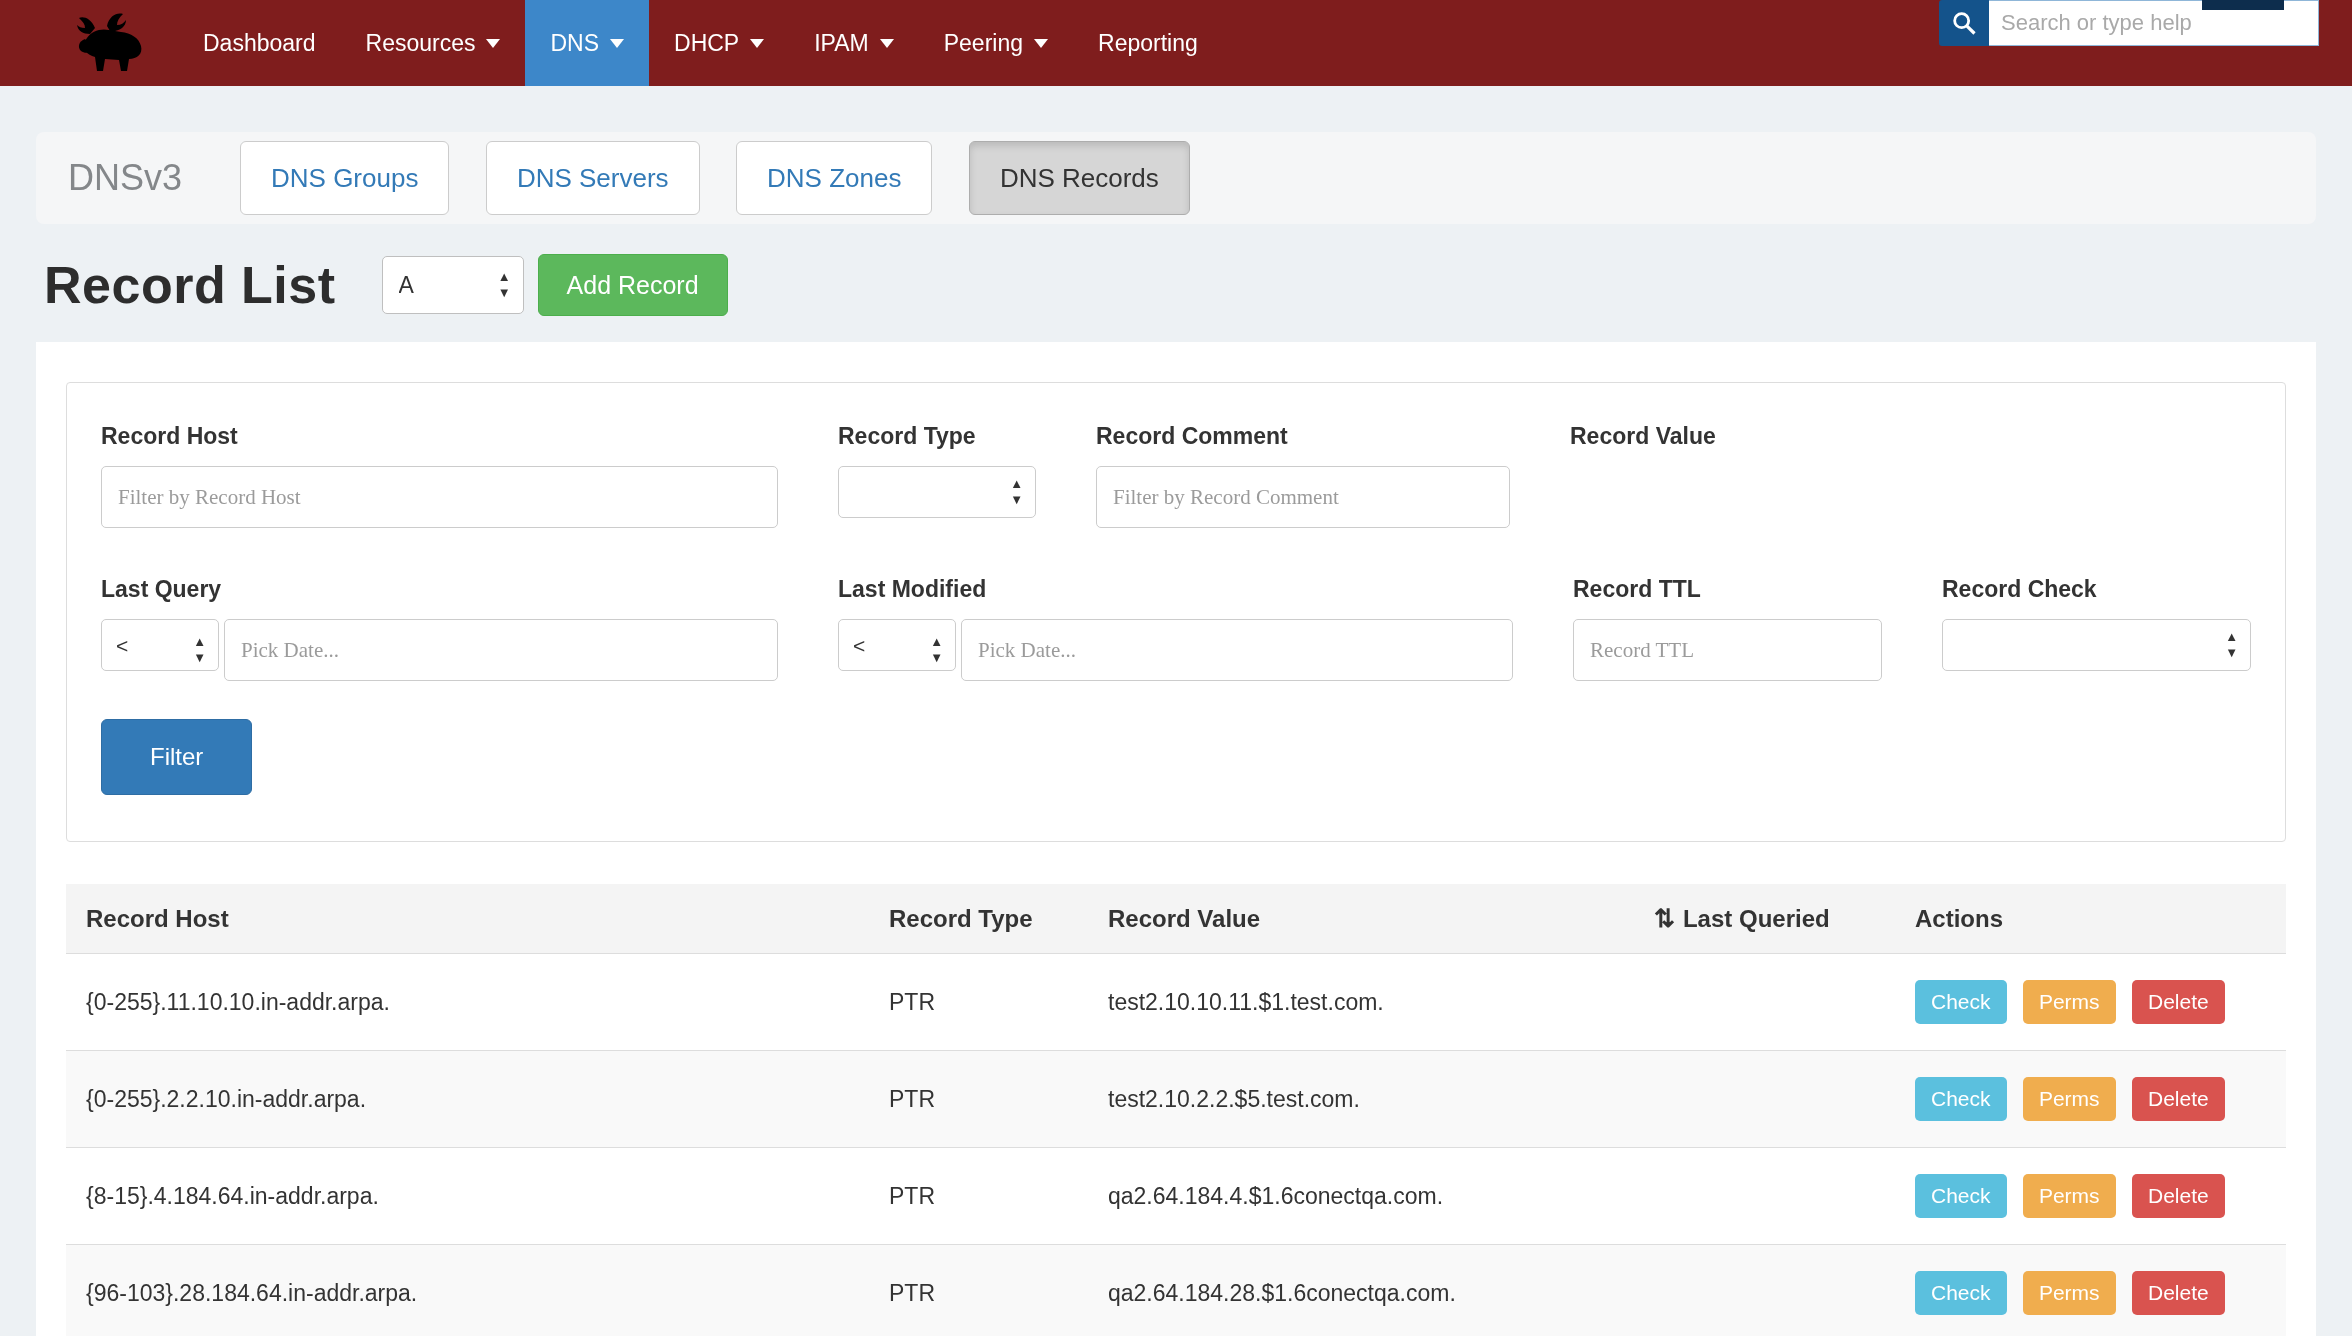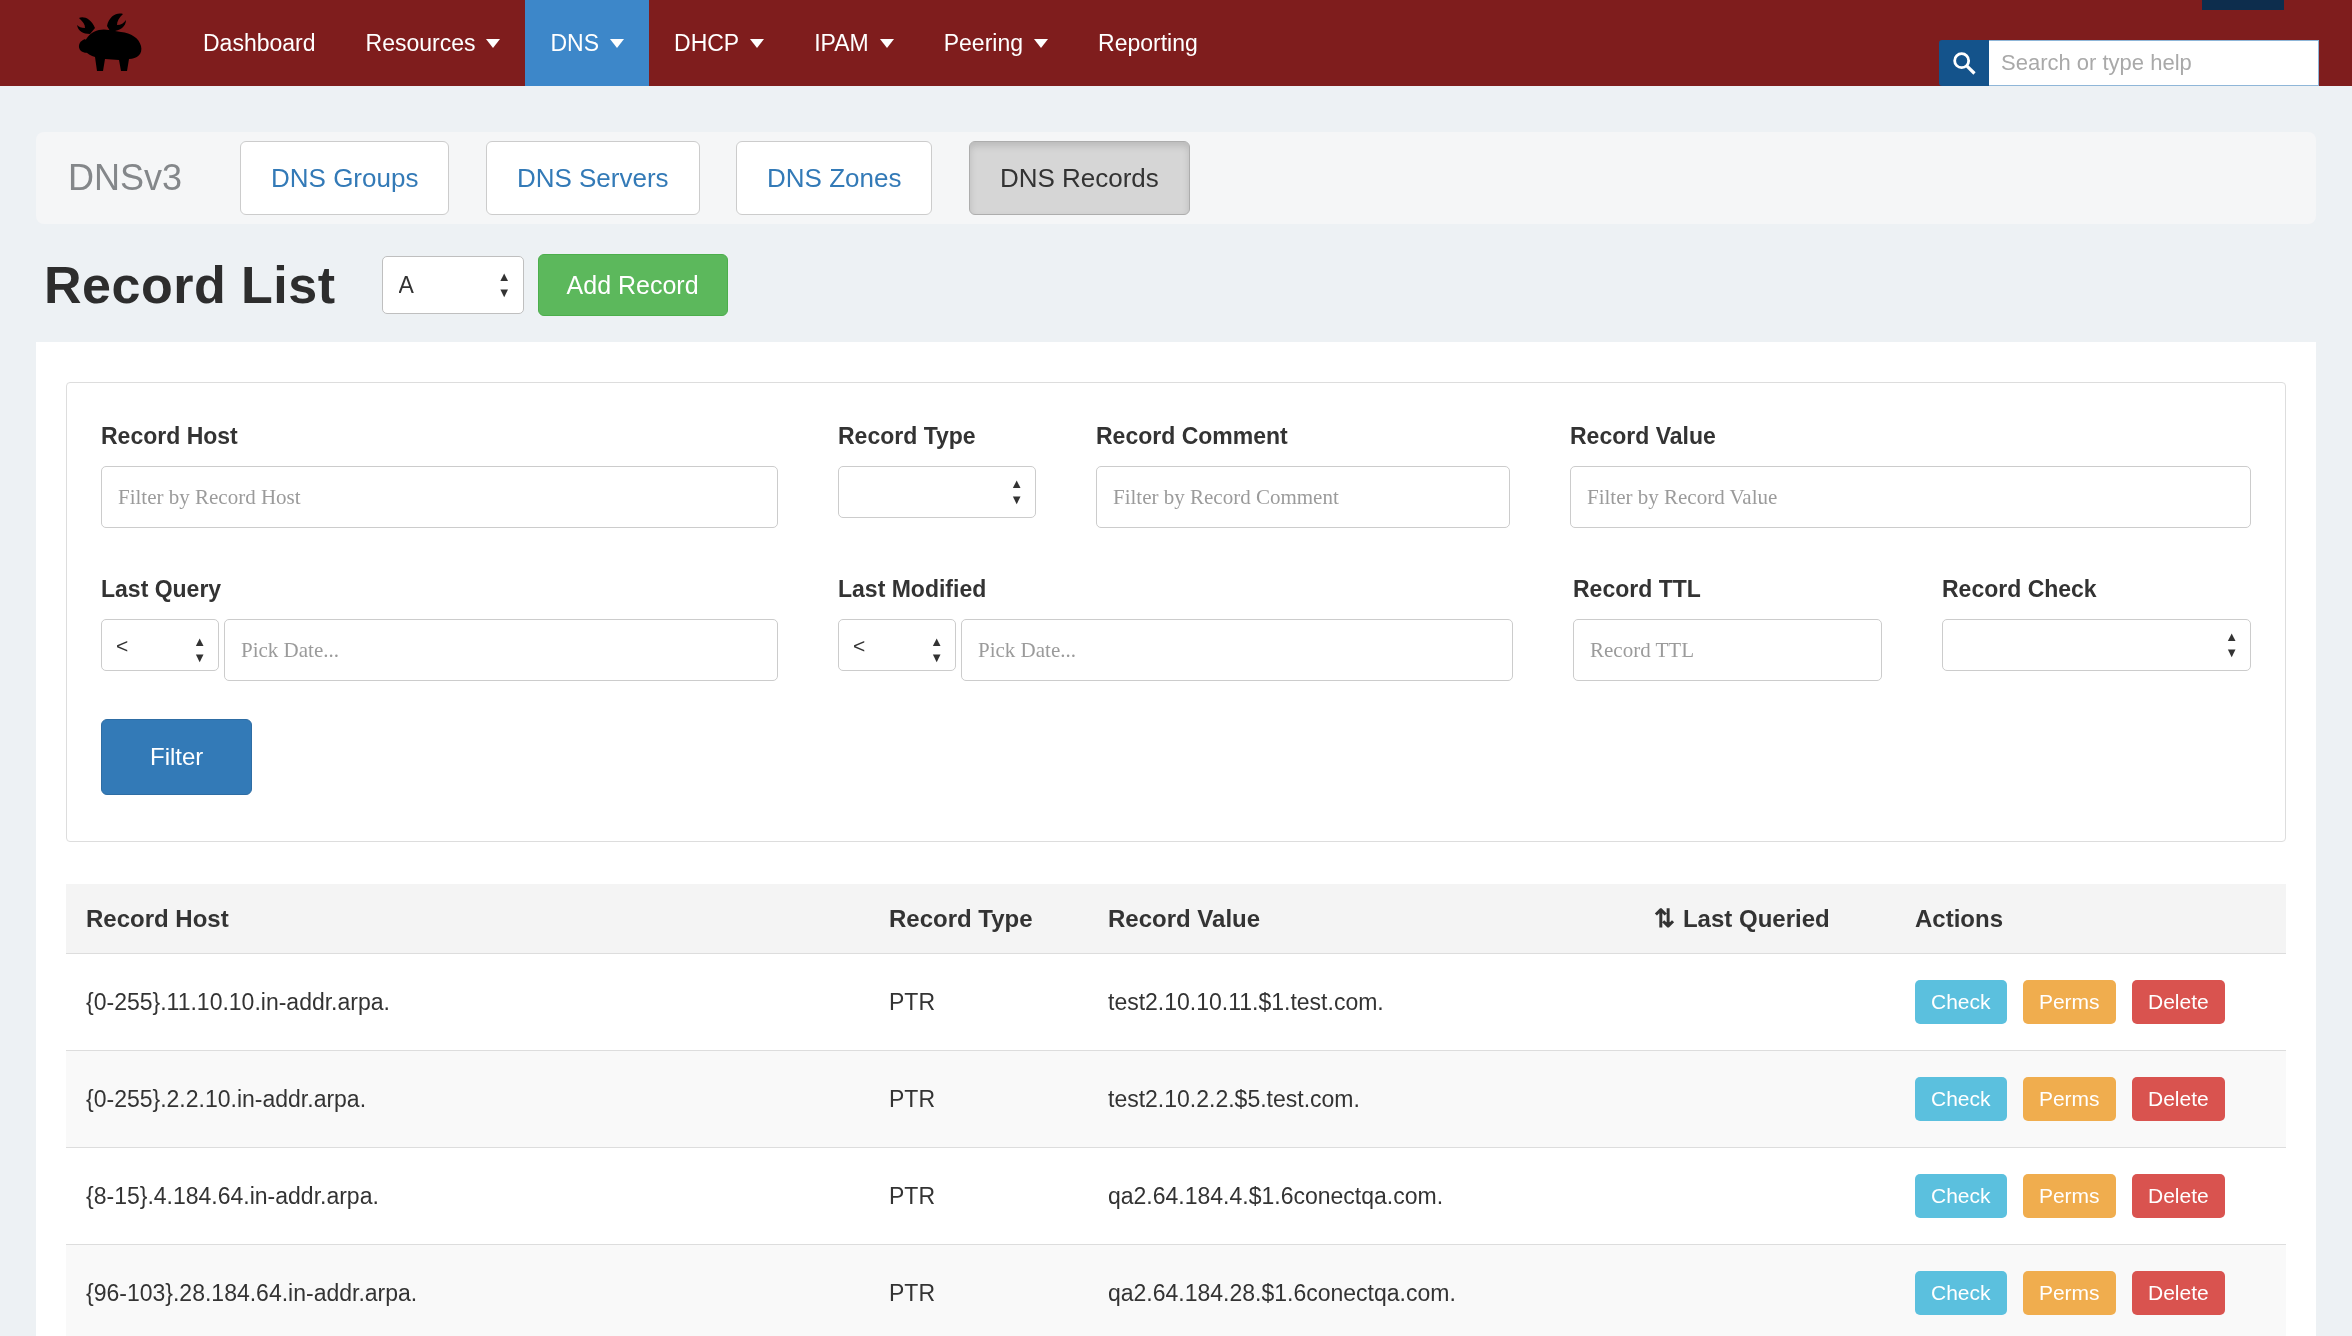--- a/index.html
+++ b/index.html
@@ -8,21 +8,21 @@
     background: #edf1f4; font-family: "Liberation Sans", sans-serif;
     position: relative;
   }
   
   .navbar { height: 86px; background: #7f1d1d; display: flex; align-items: stretch; position: relative; padding-left: 36px; }
   .logo { display: flex; align-items: center; padding: 0 30px 0 40px; cursor: pointer; }
   .nav-list { display: flex; list-style: none; margin: 0; padding: 0; }
   .nav-item { display: flex; align-items: center; padding: 0 25px; color: #fff; font-size: 23px; cursor: pointer; white-space: nowrap; }
   .nav-item.active { background: #3d87c9; }
   .caret { width: 0; height: 0; border-top: 9px solid #fff; border-left: 7px solid transparent; border-right: 7px solid transparent; margin-left: 11px; }
-  .search-area { margin-left: auto; display: flex; align-items: flex-end; padding-right: 33px; }
+  .search-area { margin-left: auto; display: flex; align-items: flex-start; padding-right: 33px; }
   .search-btn { width: 50px; height: 46px; background: #14538b; border: none; display: flex; align-items: center; justify-content: center; cursor: pointer; border-radius: 3px 0 0 3px; }
   .search-input { width: 330px; height: 46px; border: 1px solid #8fb6d8; border-left: none; font-size: 22px; padding: 0 12px; color: #666; outline: none; font-family: inherit; background: #fff; }
   .search-input::placeholder { color: #a9a9a9; }
   .top-sliver { position: absolute; top: 0; right: 68px; width: 82px; height: 10px; background: #0d2d4d; z-index: 20; }
 
   
   .subnav { margin: 46px 36px 0; height: 92px; background: #f5f6f7; border-radius: 8px; display: flex; align-items: center; padding: 0 32px; }
   .subnav-title { font-size: 36px; color: #84878a; margin-right: 58px; }
   .tab-btn { font-family: inherit; font-size: 26px; color: #337ab7; background: #fff; border: 1px solid #ccc; border-radius: 6px; height: 74px; padding: 0 30px; margin-right: 32px; cursor: pointer; }
   .tab-btn.active { background: #d6d6d6; color: #333; border-color: #adadad; box-shadow: inset 0 4px 7px rgba(0,0,0,0.13); }
@@ -179,21 +179,20 @@
         <span class="select-wrap">
           <select><option></option></select>
         </span>
       </div>
       <div class="f-group g-comment">
         <label class="f-label">Record Comment</label>
         <input class="f-input" type="text" placeholder="Filter by Record Comment" style="">
       </div>
       <div class="f-group g-value">
         <label class="f-label">Record Value</label>
-        <input class="f-input" type="text" placeholder="Filter by Record Value" style="">
       </div>
     </div>
 
     <div class="f-row">
       <div class="f-group g-lastquery">
         <label class="f-label">Last Query</label>
         <div class="pair">
           <span class="select-wrap op-wrap">
             <select>
               <option>&lt;</option>

